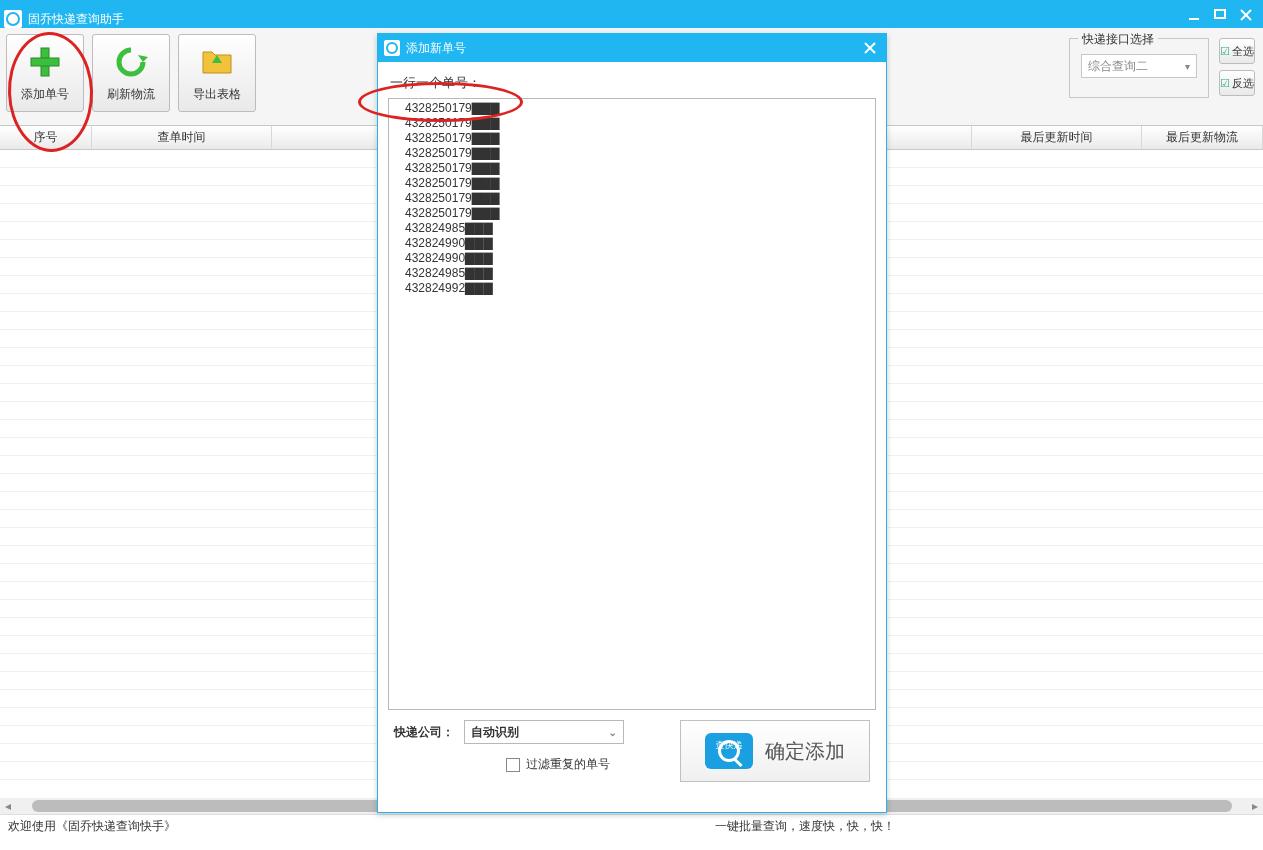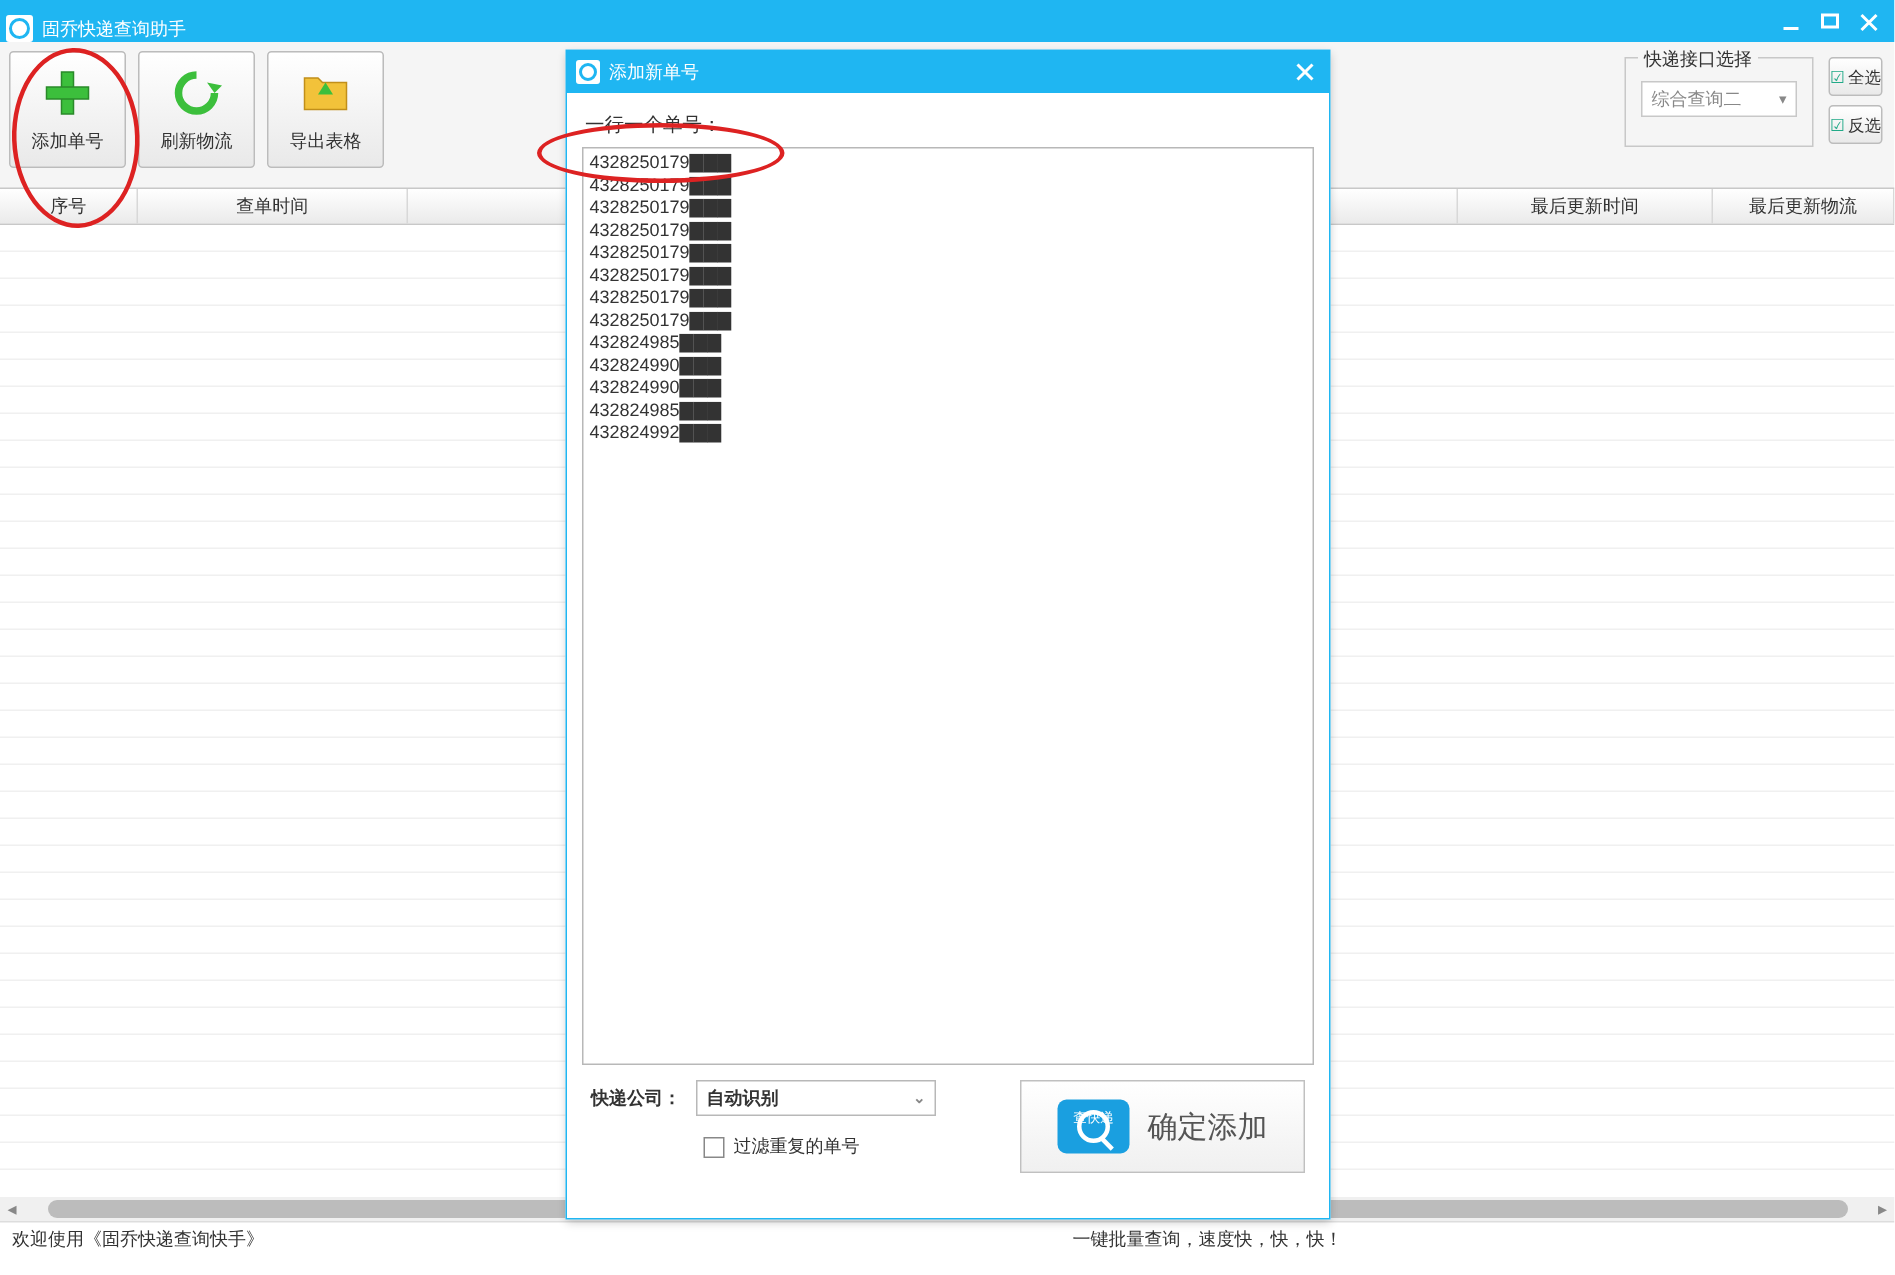--- a/index.html
+++ b/index.html
@@ -17,21 +17,21 @@
 .toolbar { height:98px; background:#f5f5f5; border-bottom:1px solid #c8c8c8; display:flex; align-items:flex-start; padding:6px 6px 0 6px; position:relative;}
 .tbtn { width:78px; height:78px; border:1px solid #bcbcbc; background:linear-gradient(#fff,#e9e9e9); border-radius:3px; margin-right:8px; display:flex; flex-direction:column; align-items:center; justify-content:center; gap:6px;}
 .tbtn span.label { font-size:12px; color:#333; }
 .tbtn .ic { width:36px; height:36px; display:flex; align-items:center; justify-content:center;}
 
 .toolbar-right { position:absolute; right:8px; top:10px; display:flex; gap:10px; align-items:flex-start;}
 .progress-block { display:flex; flex-direction:column; gap:14px; margin-top:6px;}
 .progress-block .row { display:flex; align-items:center; gap:4px;}
 .chk-box { width:14px;height:14px;border:1px solid #9aa;background:#e8f4ff;display:inline-block;}
 .progress-bar { width:100px; height:16px; background:#1fb6f2; border:1px solid #8cc;}
-.fieldset { border:1px solid #c8c8c8; padding:6px 10px 10px 10px; position:relative; width:126px; height:60px; display:flex; align-items:center; justify-content:center;}
+.fieldset { border:1px solid #c8c8c8; padding:6px 10px 10px 10px; position:relative; width:140px; height:60px; display:flex; align-items:center; justify-content:center;}
 .fieldset .legend { position:absolute; top:-8px; left:8px; background:#f5f5f5; padding:0 4px; font-size:12px;}
 .select-input { width:116px; height:24px; border:1px solid #c8c8c8; background:#fff; display:flex; align-items:center; padding:0 6px; color:#888; justify-content:space-between;}
 .small-btn-col { display:flex; flex-direction:column; gap:6px;}
 .small-btn { width:36px; height:26px; border:1px solid #bcbcbc; background:linear-gradient(#fff,#e9e9e9); border-radius:3px; display:flex; align-items:center; justify-content:center; font-size:11px; gap:2px;}
 
 
 .table-header { height:24px; background:linear-gradient(#fff,#eaeaea); border-bottom:1px solid #c8c8c8; display:flex; }
 .table-header .cell { border-right:1px solid #d8d8d8; display:flex; align-items:center; justify-content:center; font-size:12px;}
 .c1{width:92px;} .c2{width:180px;} .c3{width:700px;} .c4{width:170px;} .c5{flex:1;}
 
@@ -49,26 +49,26 @@
 
 
 .modal { position:absolute; left:377px; top:33px; width:510px; height:780px; border:1px solid #1fb6f2; background:#fff; box-shadow:0 2px 6px rgba(0,0,0,.2); display:flex; flex-direction:column;}
 .modal .mhead { height:28px; background:#1fb6f2; color:#fff; display:flex; align-items:center; padding:0 6px;}
 .modal .mhead .micon { width:16px;height:16px; background:#fff; border-radius:2px; margin-right:6px; position:relative;}
 .modal .mhead .micon:before{content:"";position:absolute;width:8px;height:8px;border:2px solid #1fb6f2;border-radius:50%;top:2px;left:2px;}
 .modal .mhead .mtitle { flex:1; font-size:12px;}
 .modal .mhead .mclose { width:20px;height:20px; display:flex;align-items:center;justify-content:center;}
 .modal .mbody { flex:1; padding:12px 10px; display:flex; flex-direction:column;}
 .modal .instr { font-size:13px; margin-bottom:6px; padding-left:2px;}
-.modal textarea.ta { flex:1; width:100%; border:1px solid #b8b8b8; resize:none; font-family:Arial,sans-serif; font-size:12px; padding:2px 4px; line-height:15px; color:#333; white-space:pre; overflow-y:scroll;}
+.modal textarea.ta { flex:1; width:100%; border:1px solid #b8b8b8; resize:none; font-family:Arial,sans-serif; font-size:12px; padding:2px 16px; line-height:15px; color:#333; white-space:pre; overflow-y:scroll;}
 .modal .mbottom { height:90px; padding:10px 6px; display:flex; gap:14px; align-items:flex-start;}
 .modal .mbottom .left { display:flex; flex-direction:column; gap:12px;}
 .modal .mbottom .left .lrow { display:flex; align-items:center; gap:10px;font-weight:bold;}
 .modal .mbottom .left .sel { width:160px; height:24px; border:1px solid #b8b8b8; display:flex; align-items:center; padding:0 6px; justify-content:space-between;}
-.modal .mbottom .left .chk-row { display:flex; align-items:center; gap:6px; margin-left:75px;}
+.modal .mbottom .left .chk-row { display:flex; align-items:center; gap:6px; margin-left:112px;}
 .modal .mbottom .left .chk-square{ width:14px;height:14px;border:1px solid #888;}
 .confirm-btn { width:190px; height:62px; border:1px solid #c0c0c0; background:linear-gradient(#fff,#f0f0f0); display:flex; align-items:center; justify-content:center; gap:12px; margin-left:auto;}
 .confirm-btn .cicn { width:48px;height:36px; background:#1a9fe0; border-radius:6px; display:flex; align-items:center; justify-content:center; position:relative;}
 .confirm-btn .cicn .mag{ width:22px;height:22px;border:3px solid #fff;border-radius:50%; position:relative;}
 .confirm-btn .cicn .mag:after{content:"";position:absolute;width:10px;height:3px;background:#fff;bottom:-5px;right:-6px;transform:rotate(45deg);}
 .confirm-btn .cicn .txt{position:absolute;color:#fff;font-size:9px;top:6px;}
 .confirm-btn .clabel { font-size:20px; color:#555;}
 
 
 .anno { position:absolute; border:3px solid #d22; border-radius:50%; pointer-events:none;}

